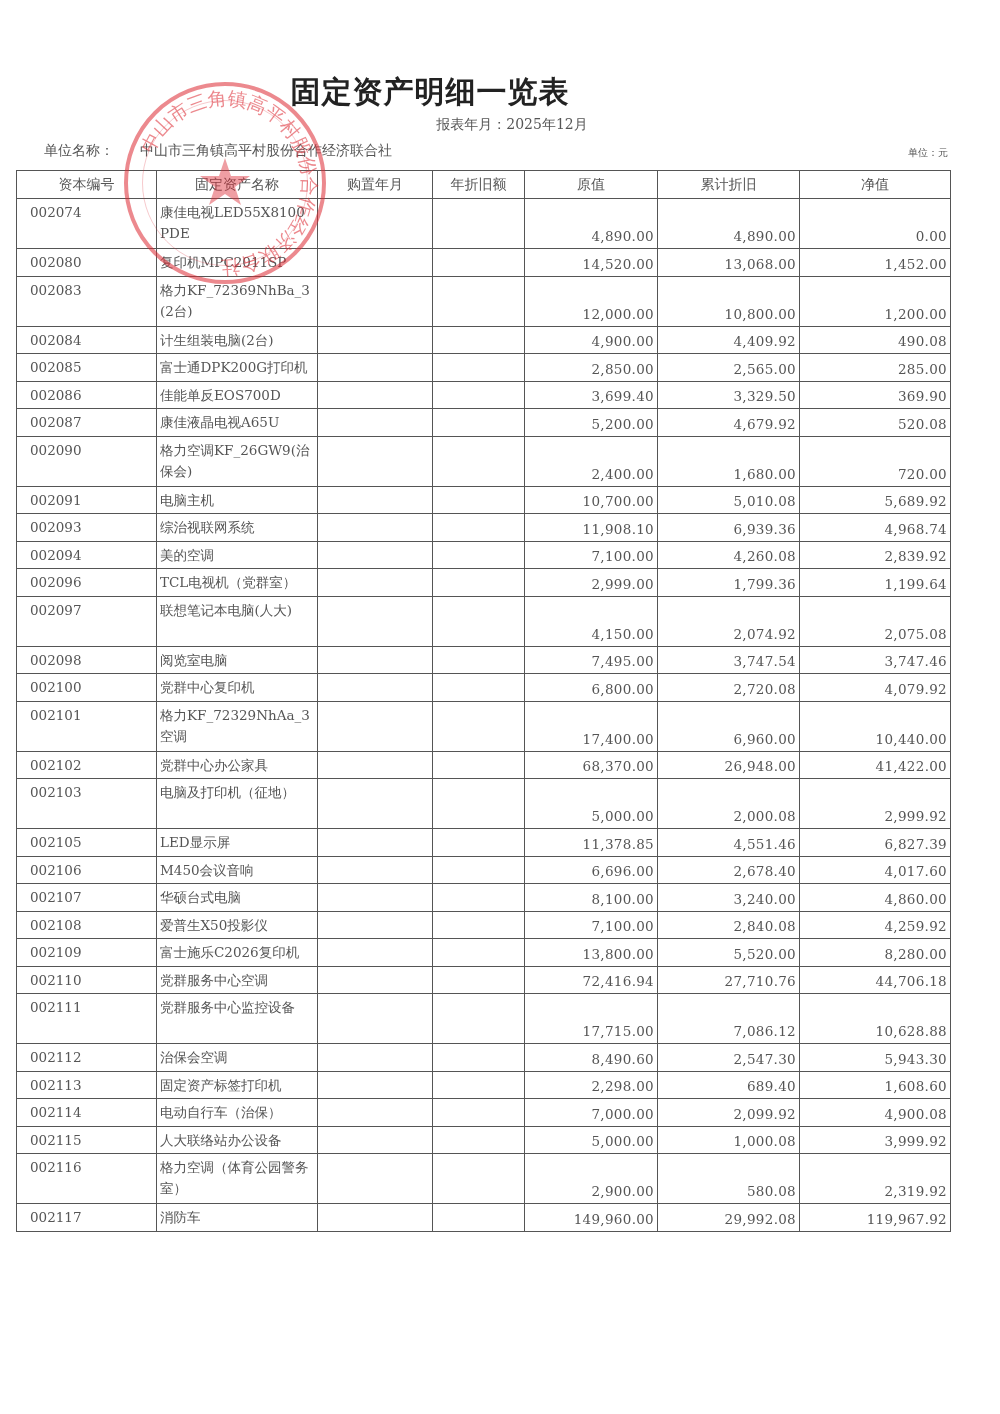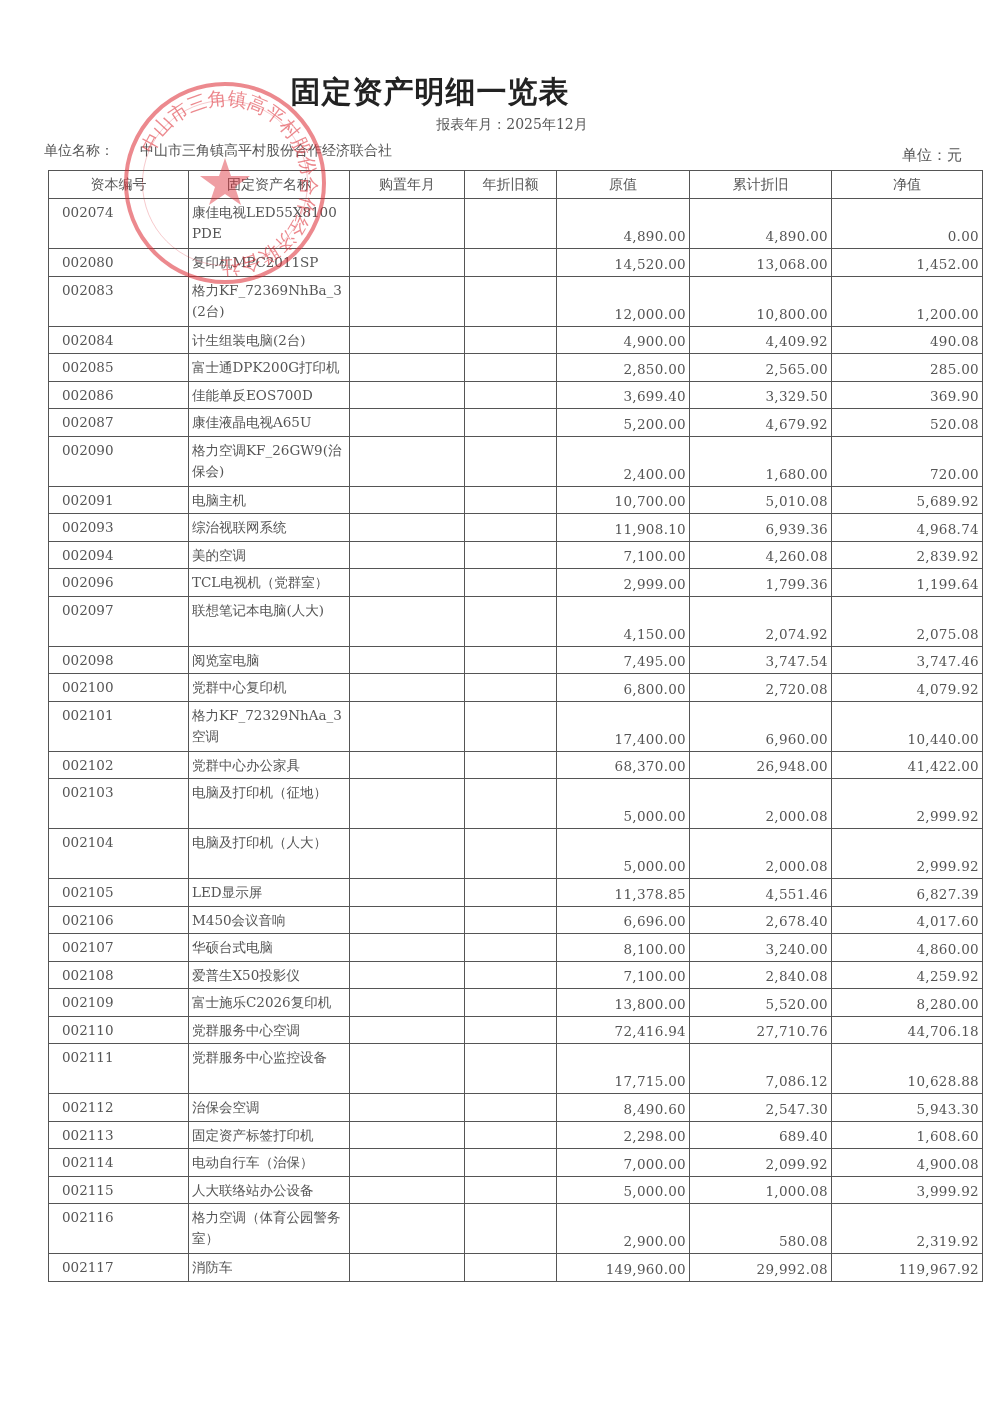--- a/index.html
+++ b/index.html
@@ -5,22 +5,22 @@
   html, body { margin:0; padding:0; background:#ffffff; }
   body { width:1000px; height:1414px; position:relative; overflow:hidden;
          font-family: "DejaVu Serif", "Liberation Serif", serif; color:#4a4a4a; }
   .title { position:absolute; left:0; width:860px; top:72px; text-align:center;
            font-size:30px; font-weight:bold; color:#222; letter-spacing:1px;
            font-family: "DejaVu Sans", "Liberation Sans", sans-serif; }
   .subtitle { position:absolute; left:12px; width:1000px; top:116px; text-align:center;
               font-size:14px; color:#555; }
   .unit-name { position:absolute; left:44px; top:142px; font-size:14px; color:#555; }
   .unit-name .label { margin-right:26px; }
-  .unit-currency { position:absolute; right:38px; top:146px; font-size:15px; color:#555; }
-  table.assets { position:absolute; left:48px; top:170px; width:934px;
+  .unit-currency { position:absolute; right:52px; top:146px; font-size:10px; color:#555; }
+  table.assets { position:absolute; left:16px; top:170px; width:934px;
                  border-collapse:collapse; table-layout:fixed; font-size:13.5px; }
   table.assets th, table.assets td { border:1.5px solid #555; padding:0 4px; }
   table.assets th { height:27px; font-weight:normal; font-size:14px; color:#555; text-align:center; }
   table.assets td { vertical-align:top; color:#555; line-height:21px; }
   table.assets td.code { padding-left:13px; padding-top:3px; }
   table.assets td.name { padding-left:3px; padding-top:3px; word-break:break-all; }
   table.assets td.num { text-align:right; vertical-align:bottom; padding-right:3px; padding-bottom:1px;
                         font-family:"DejaVu Serif","Liberation Serif",serif; letter-spacing:0.3px; }
   tr.single td { height:23.5px; }
   tr.double td { height:46px; }
@@ -217,29 +217,20 @@
       </tr>
       <tr class="double">
         <td class="code">002103</td>
         <td class="name">电脑及打印机（征地）</td>
         <td class="num"></td>
         <td class="num"></td>
         <td class="num">5,000.00</td>
         <td class="num">2,000.08</td>
         <td class="num">2,999.92</td>
       </tr>
-      <tr class="double">
-        <td class="code">002104</td>
-        <td class="name">电脑及打印机（人大）</td>
-        <td class="num"></td>
-        <td class="num"></td>
-        <td class="num">5,000.00</td>
-        <td class="num">2,000.08</td>
-        <td class="num">2,999.92</td>
-      </tr>
       <tr class="single">
         <td class="code">002105</td>
         <td class="name">LED显示屏</td>
         <td class="num"></td>
         <td class="num"></td>
         <td class="num">11,378.85</td>
         <td class="num">4,551.46</td>
         <td class="num">6,827.39</td>
       </tr>
       <tr class="single">

